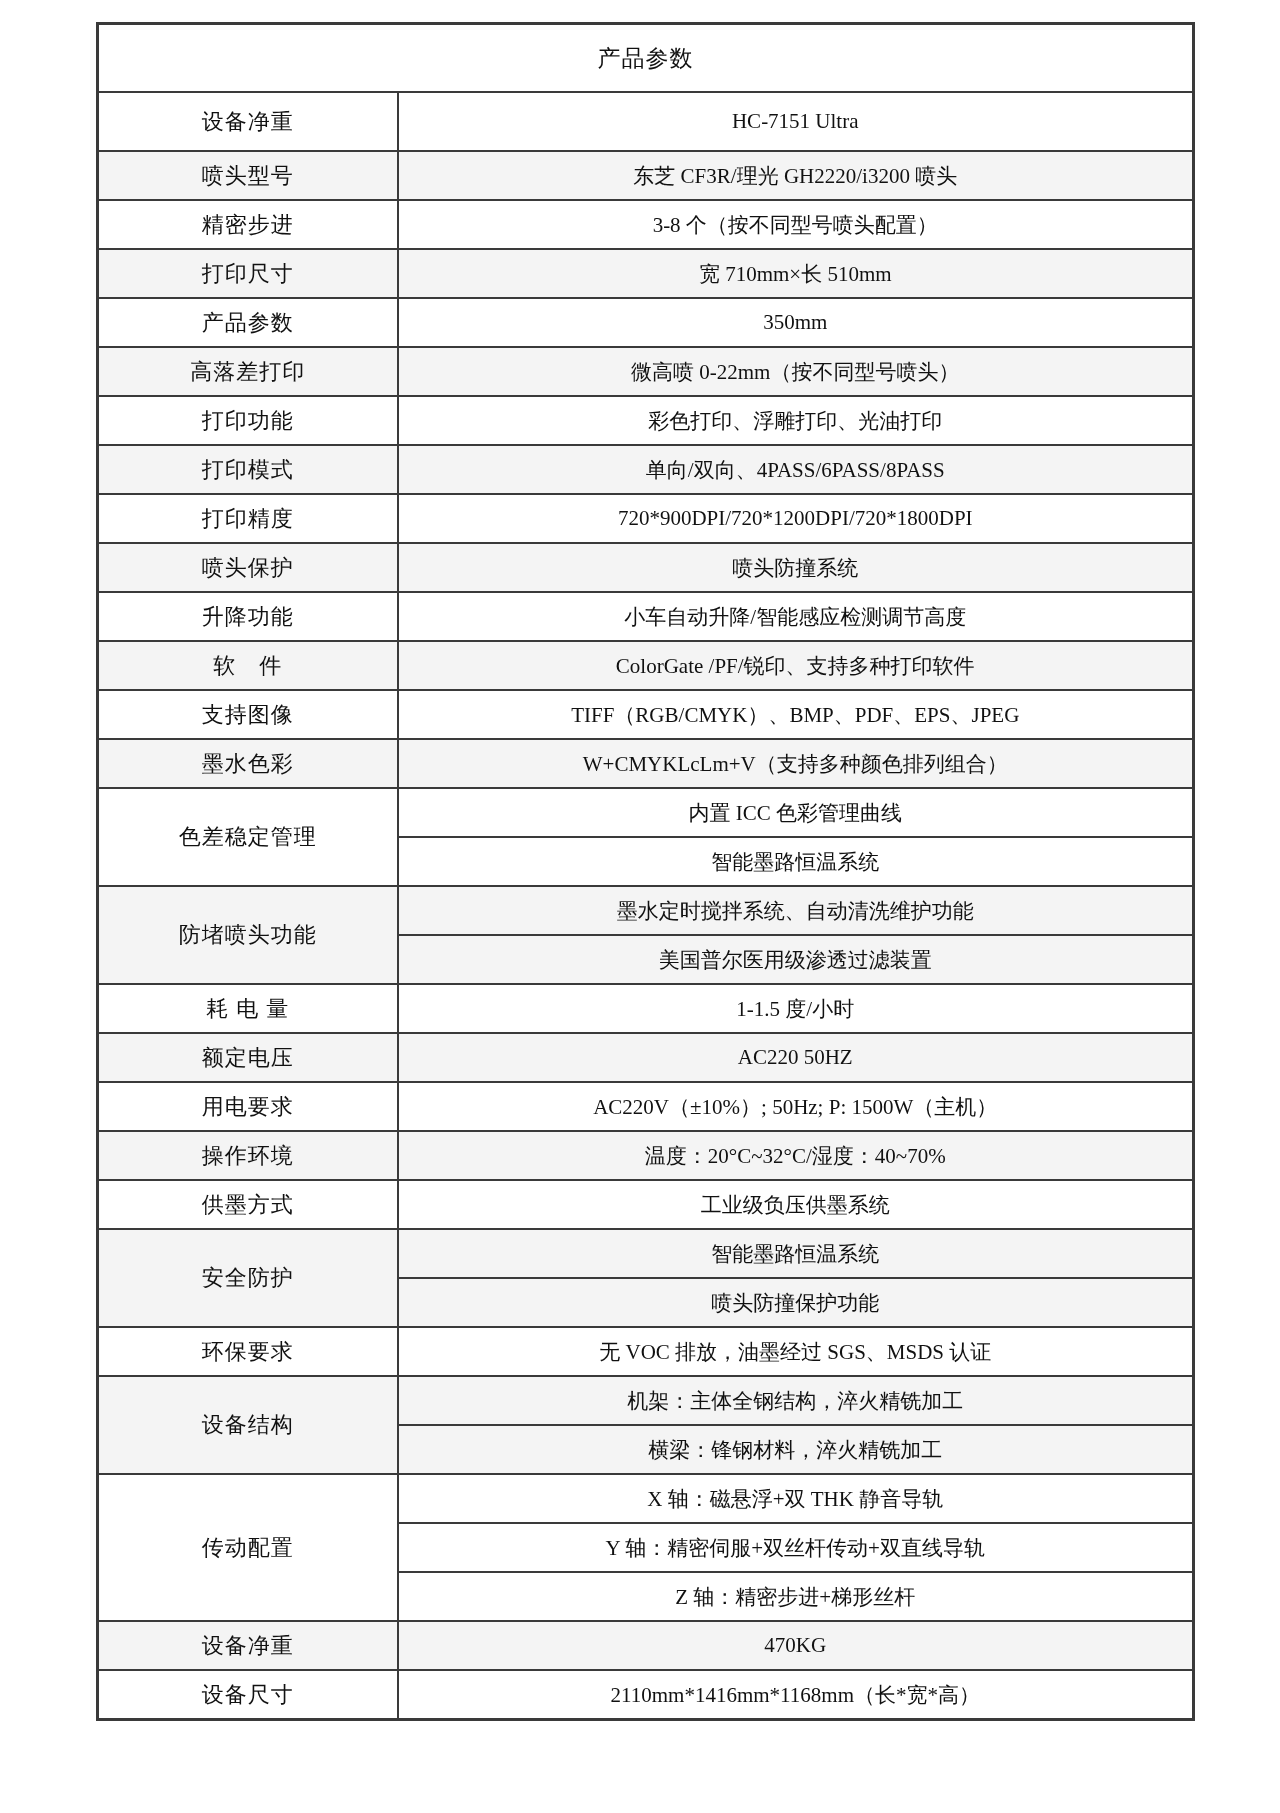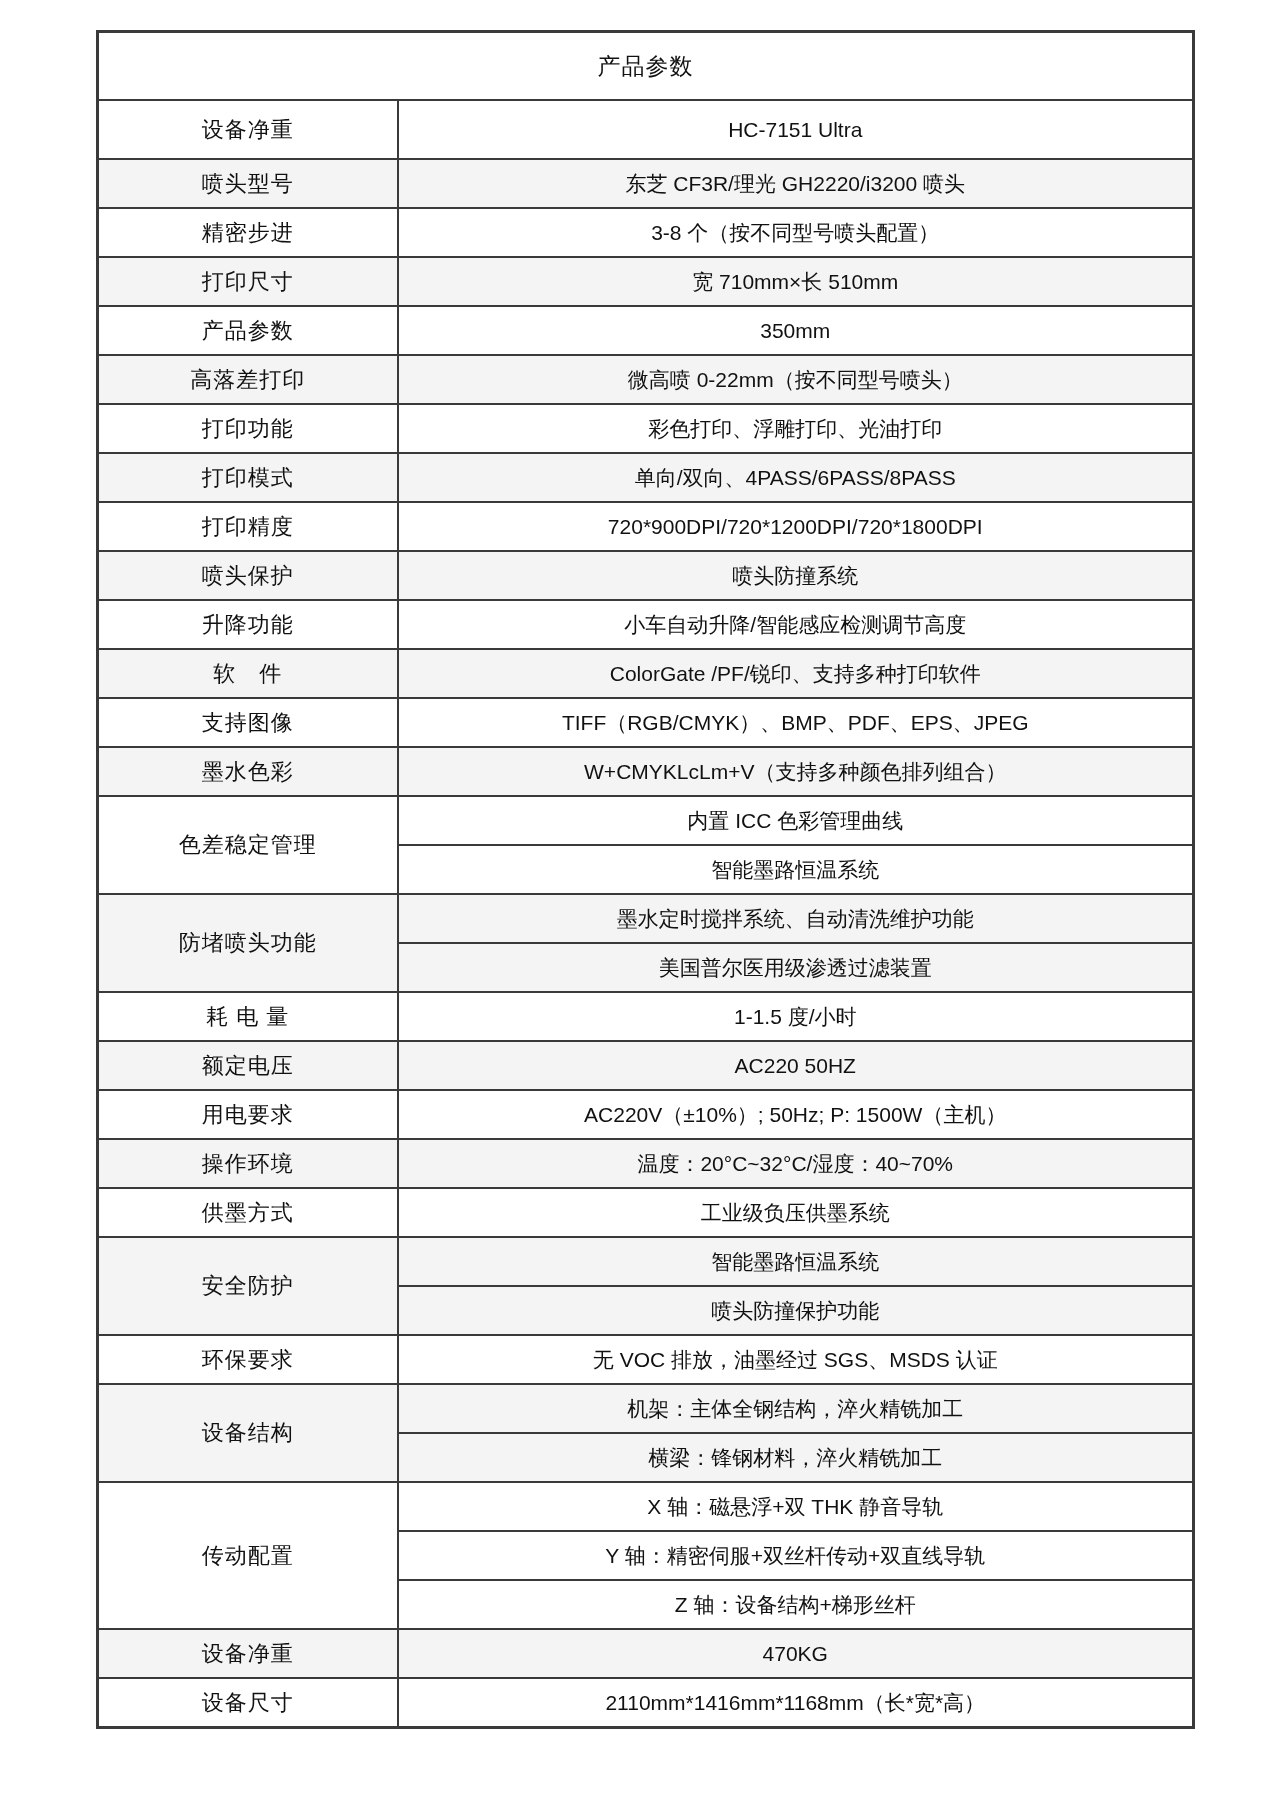--- a/index.html
+++ b/index.html
@@ -11,21 +11,21 @@
     width: 1280px;
     height: 1813px;
     position: relative;
     overflow: hidden;
     font-family: "Liberation Sans", "DejaVu Sans", sans-serif;
     color: #111111;
   }
   .spec-table {
     position: absolute;
     left: 96px;
-    top: 30px;
+    top: 22px;
     width: 1096px;
     border-collapse: collapse;
     table-layout: fixed;
     border: 3px solid var(--border-color, #3a3a3a);
   }
   .spec-table th,
   .spec-table td {
     border: 2px solid var(--border-color, #3a3a3a);
     text-align: center;
     vertical-align: middle;
@@ -41,20 +41,21 @@
     letter-spacing: 1px;
   }
   .spec-table col.col-label { width: 300px; }
   .spec-table col.col-value { width: 796px; }
   .spec-table td.label-cell {
     font-size: 22px;
     letter-spacing: 1px;
   }
   .spec-table td.value-cell {
     font-size: 21px;
+    font-family: Liberation Serif, serif;
   }
   .spec-table td.shade {
     background: var(--row-alt, #f4f4f4);
   }
   .spec-table tr.row-first td { height: 57px; }
   .spec-table tr.row-normal td { height: 47px; }
 </style>
 </head>
 <body>
 
@@ -179,21 +180,21 @@
         <td class="value-cell shade">横梁：锋钢材料，淬火精铣加工</td>
       </tr>
       <tr class="row-normal">
         <td class="label-cell" rowspan="3">传动配置</td>
         <td class="value-cell">X 轴：磁悬浮+双 THK 静音导轨</td>
       </tr>
       <tr class="row-normal">
         <td class="value-cell">Y 轴：精密伺服+双丝杆传动+双直线导轨</td>
       </tr>
       <tr class="row-normal">
-        <td class="value-cell">Z 轴：设备结构+梯形丝杆</td>
+        <td class="value-cell">Z 轴：精密步进+梯形丝杆</td>
       </tr>
       <tr class="row-normal">
         <td class="label-cell shade" rowspan="1">设备净重</td>
         <td class="value-cell shade">470KG</td>
       </tr>
       <tr class="row-normal">
         <td class="label-cell" rowspan="1">设备尺寸</td>
         <td class="value-cell">2110mm*1416mm*1168mm（长*宽*高）</td>
       </tr>
     </tbody>

